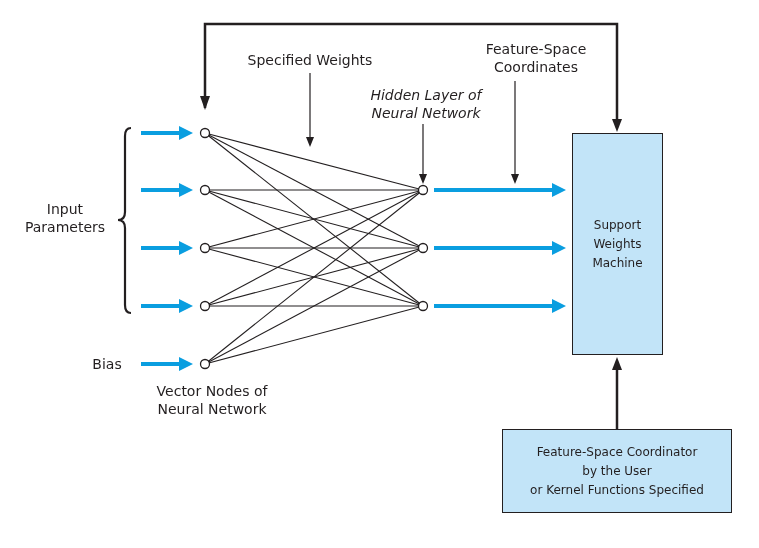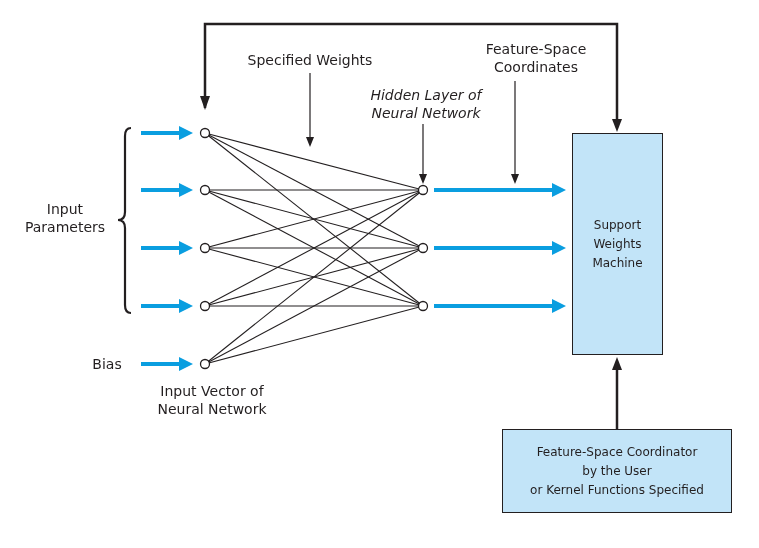--- a/index.html
+++ b/index.html
@@ -102,21 +102,21 @@
 </div>
 
 <div class="lbl lbl-left" style="left:20px; top:194px; width:90px; text-align:center;margin-top:6px;">
   <div>Input</div>
   <div>Parameters</div>
 </div>
 
 <div class="lbl lbl-left" style="left:80px; top:355px; width:54px;">Bias</div>
 
 <div class="lbl" style="left:142px; top:382px; width:140px;">
-  <div>Input Vector of</div>
+  <div>Vector Nodes of</div>
   <div>Neural Network</div>
 </div>
 
 <div class="box" style="left:572px; top:133px; width:91px; height:222px;">
   <div>
     <span>Support</span>
     <span>Weights</span>
     <span>Machine</span>
   </div>
 </div>

